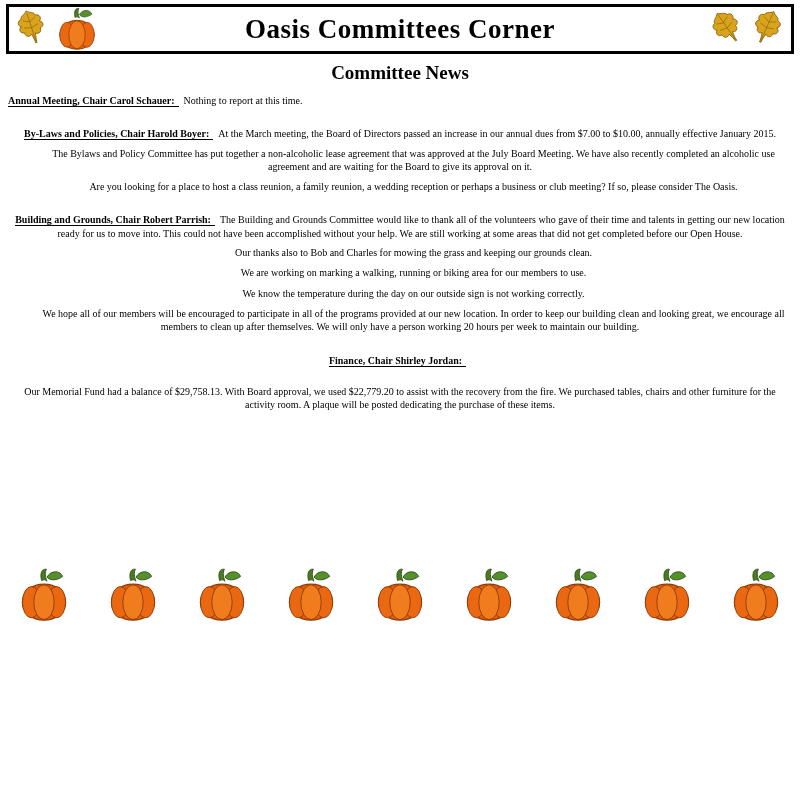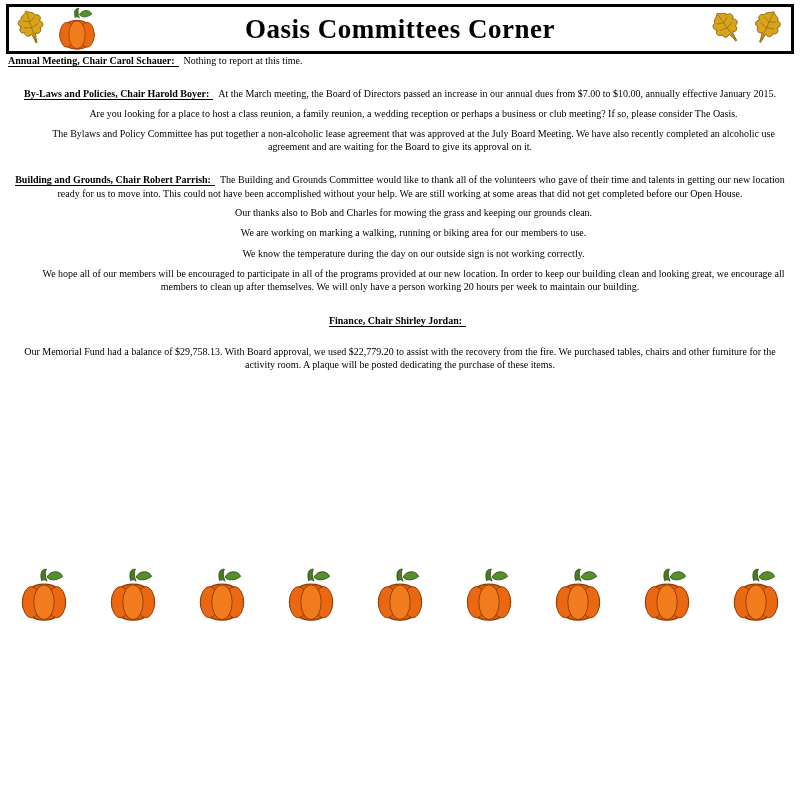--- a/index.html
+++ b/index.html
@@ -106,31 +106,32 @@
     <div class="deco right">
       <svg class="leaf-c" width="34" height="42" viewBox="0 0 100 120">
           <use href="#autumn-leaf"></use>
         </svg>
       <svg class="leaf-b" width="34" height="42" viewBox="0 0 100 120">
           <use href="#autumn-leaf"></use>
         </svg>
     </div>
   </header>
 
+  <h2 class="subtitle">Committee News</h2>
 
   <div class="body-text">
 
     <section id="section-annual-meeting">
       <p class="lead"><span class="shead">Annual Meeting, Chair Carol Schauer:</span><span>Nothing to report at this time.</span></p>
     </section>
 
     <section id="section-bylaws">
       <p class="lead"><span class="shead">By-Laws and Policies, Chair Harold Boyer:</span><span>At the March meeting, the Board of Directors passed an increase in our annual dues from $7.00 to $10.00, annually effective January 2015.</span></p>
+      <p class="para">The  Bylaws and Policy Committee has put together a non-alcoholic lease agreement that was approved at the July Board Meeting.  We have also recently completed an alcoholic use agreement and are waiting for the Board to give its approval on it.</p>
       <p class="para">Are you looking for a place to host a class reunion, a family reunion, a wedding reception or perhaps a business or club meeting?  If so, please consider The Oasis.</p>
-      <p class="para">The  Bylaws and Policy Committee has put together a non-alcoholic lease agreement that was approved at the July Board Meeting.  We have also recently completed an alcoholic use agreement and are waiting for the Board to give its approval on it.</p>
     </section>
 
     <section id="section-building">
       <p class="lead"><span class="shead">Building and Grounds, Chair Robert Parrish:</span><span>The Building and Grounds Committee would like to thank all of the volunteers who gave of their time and talents in getting our new location ready for us to move into.  This could not have been accomplished without your help.  We are still working at some areas that did not get completed before our Open House.</span></p>
       <p class="para">Our thanks also to Bob and Charles for mowing the grass and keeping our grounds clean.</p>
       <p class="para">We are working on marking a walking, running or biking area for our members to use.</p>
       <p class="para">We know the temperature during the day on our outside sign is not working correctly.</p>
       <p class="para">We hope all of our members will be encouraged to participate in all of the programs provided at our new location.  In order to keep our building clean and looking great, we encourage all members to clean up after themselves.  We will only have a person working 20 hours per week to maintain our building.</p>
     </section>
 

